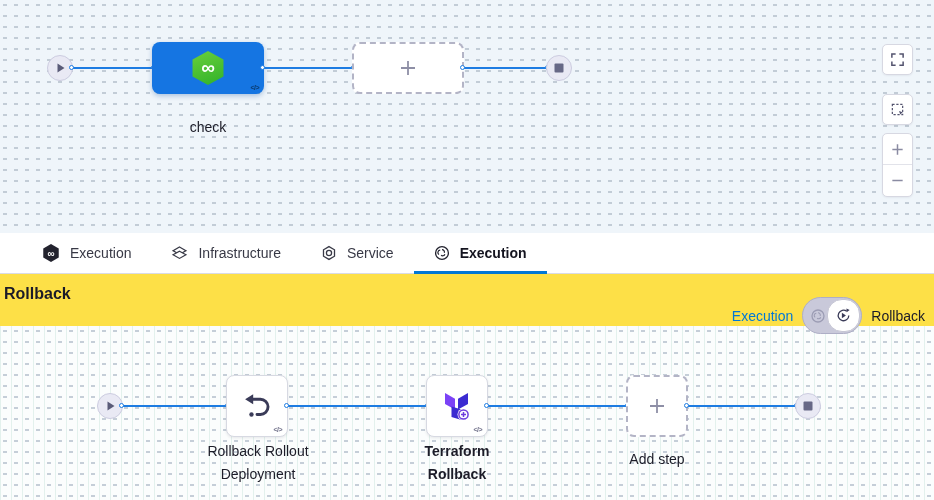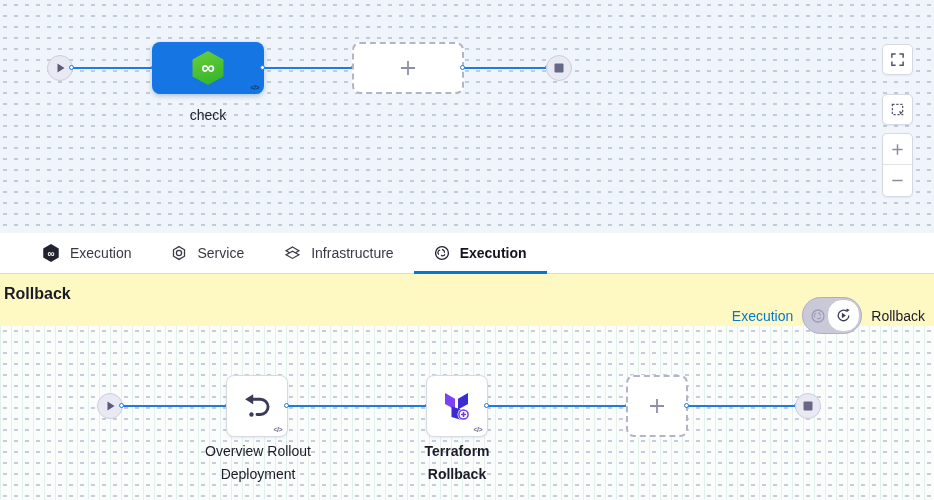--- a/index.html
+++ b/index.html
@@ -82,21 +82,21 @@
   }
   .tab.active { font-weight: 700; color: #14141f; }
   .tab.active::after { content: ""; position: absolute; left: 0; right: 0; bottom: -1px; height: 3px; background: #0278d5; }
   .mini-hex {
     width: 18px; height: 18px; background: #23232e; color: #fff; font-size: 10px; font-weight: 700;
     clip-path: polygon(50% 0, 93% 25%, 93% 75%, 50% 100%, 7% 75%, 7% 25%);
     display: flex; align-items: center; justify-content: center;
   }
 
   
-  .header-band { position: absolute; left: 0; top: 274px; width: 934px; height: 52px; background: #fef9c3; z-index: 5; }
+  .header-band { position: absolute; left: 0; top: 274px; width: 934px; height: 52px; background: #fde047; z-index: 5; }
   .section-title { position: absolute; left: 4px; top: 11px; font-size: 16px; font-weight: 700; color: #1b1b28; }
   .mode-row { position: absolute; right: 9px; top: 23px; display: flex; align-items: center; gap: 9px; }
   .mode-link { color: #0278d5; font-size: 14px; cursor: pointer; }
   .mode-label { color: #1b1b28; font-size: 14px; }
   .toggle {
     position: relative; width: 60px; height: 37px; border-radius: 19px;
     background: #c9c9da; border: 1px solid #aeaec6; cursor: pointer;
   }
   .toggle-left-icon { position: absolute; left: 7px; top: 10px; opacity: .8; }
   .toggle-thumb {
@@ -122,21 +122,21 @@
       <span class="ep ep-start"></span>
       <span class="ep ep-end"></span>
     </div>
 
     <div class="stage-node">
       <div class="hex">
           <span>∞</span>
         </div>
       <span class="code-chip on-blue">&lt;/&gt;</span>
     </div>
-    <div class="node-label" style="left:152px; top:104px; width:112px;">check</div>
+    <div class="node-label" style="left:152px; top:116px; width:112px;">check</div>
 
     <div class="edge" style="left:264px; top:67px; width:88px;">
       <span class="ep ep-start"></span>
       <span class="ep ep-end"></span>
     </div>
 
     <div class="ghost-node" style="left:352px; top:42px; width:112px; height:52px;">
       <svg width="20" height="20" viewBox="0 0 20 20">
         <path d="M10 3 V17 M3 10 H17" stroke="#8e8fa6" stroke-width="1.8" fill="none"></path>
       </svg>
@@ -179,32 +179,32 @@
   </div>
 
   <div class="tabbar">
     <div class="tab">
       <span class="mini-hex">
           <span>∞</span>
         </span>
       <span>Execution</span>
     </div>
     <div class="tab">
+      <svg width="17" height="17" viewBox="0 0 18 18">
+        <path d="M9 2.2 L15.8 6 L9 9.8 L2.2 6 Z" fill="#fff" stroke="#383946" stroke-width="1.3"></path>
+        <path d="M9 6.6 L15.8 10.4 L9 14.2 L2.2 10.4 Z" fill="#fff" stroke="#383946" stroke-width="1.3"></path>
+      </svg>
+      <span>Infrastructure</span>
+    </div>
+    <div class="tab">
       <svg width="16" height="16" viewBox="0 0 16 16">
         <path d="M8 1.6 L13.5 4.8 V11.2 L8 14.4 L2.5 11.2 V4.8 Z" fill="none" stroke="#383946" stroke-width="1.3"></path>
         <circle cx="8" cy="8" r="2.6" fill="none" stroke="#383946" stroke-width="1.3"></circle>
       </svg>
       <span>Service</span>
-    </div>
-    <div class="tab">
-      <svg width="17" height="17" viewBox="0 0 18 18">
-        <path d="M9 2.2 L15.8 6 L9 9.8 L2.2 6 Z" fill="#fff" stroke="#383946" stroke-width="1.3"></path>
-        <path d="M9 6.6 L15.8 10.4 L9 14.2 L2.2 10.4 Z" fill="#fff" stroke="#383946" stroke-width="1.3"></path>
-      </svg>
-      <span>Infrastructure</span>
     </div>
     <div class="tab active">
       <svg width="16" height="16" viewBox="0 0 16 16">
         <circle cx="8" cy="8" r="6.4" fill="none" stroke="#22222e" stroke-width="1.3"></circle>
         <path d="M8 4.6 a2.4 2.4 0 0 1 2.3 3.1 M10.9 9.3 a2.4 2.4 0 0 1 -3.8 1 M5 9.6 a2.4 2.4 0 0 1 1.2 -4.4" fill="none" stroke="#22222e" stroke-width="1.2"></path>
       </svg>
       <span>Execution</span>
     </div>
   </div>
 
@@ -245,21 +245,21 @@
     </div>
 
     <div class="step-node" style="left:226px; top:49px;">
       <svg width="34" height="34" viewBox="0 0 40 40">
         <path d="M14 12 H24 a9 9 0 0 1 0 18 h-4" fill="none" stroke="#3a3b58" stroke-width="3.4" stroke-linecap="round"></path>
         <polygon points="6,12 15.5,6.2 15.5,17.8" fill="#3a3b58"></polygon>
         <circle cx="13.5" cy="30" r="2.6" fill="#3a3b58"></circle>
       </svg>
       <span class="code-chip on-white">&lt;/&gt;</span>
     </div>
-    <div class="node-label" style="left:192px; top:114px; width:132px;">Overview Rollout Deployment</div>
+    <div class="node-label" style="left:192px; top:114px; width:132px;">Rollback Rollout Deployment</div>
 
     <div class="edge" style="left:288px; top:79px; width:138px;">
       <span class="ep ep-start"></span>
       <span class="ep ep-end"></span>
     </div>
 
     <div class="step-node" style="left:426px; top:49px;">
       <svg width="34" height="34" viewBox="0 0 34 34">
         <polygon points="5,4 15,9.7 15,20.6 5,14.9" fill="#7b42f6"></polygon>
         <polygon points="28,4 18,9.7 18,20.6 28,14.9" fill="#3b2bd1"></polygon>
@@ -275,20 +275,21 @@
     <div class="edge" style="left:488px; top:79px; width:138px;">
       <span class="ep ep-start"></span>
       <span class="ep ep-end"></span>
     </div>
 
     <div class="ghost-node" style="left:626px; top:49px; width:62px; height:62px;">
       <svg width="20" height="20" viewBox="0 0 20 20">
         <path d="M10 3 V17 M3 10 H17" stroke="#8e8fa6" stroke-width="1.8" fill="none"></path>
       </svg>
     </div>
+    <div class="node-label" style="left:612px; top:122px; width:90px;">Add step</div>
 
     <div class="edge" style="left:688px; top:79px; width:107px;">
       <span class="ep ep-start"></span>
       <span class="ep ep-end"></span>
     </div>
 
     <div class="node-circle" style="left:795px; top:67px;">
       <svg width="10" height="10" viewBox="0 0 10 10">
         <rect x="0.5" y="0.5" width="9" height="9" rx="1" fill="#676886"></rect>
       </svg>

